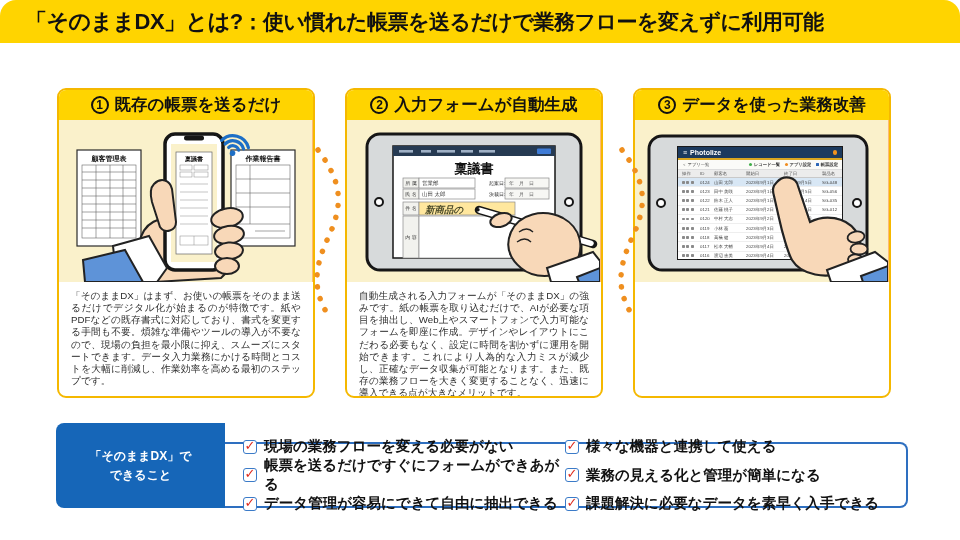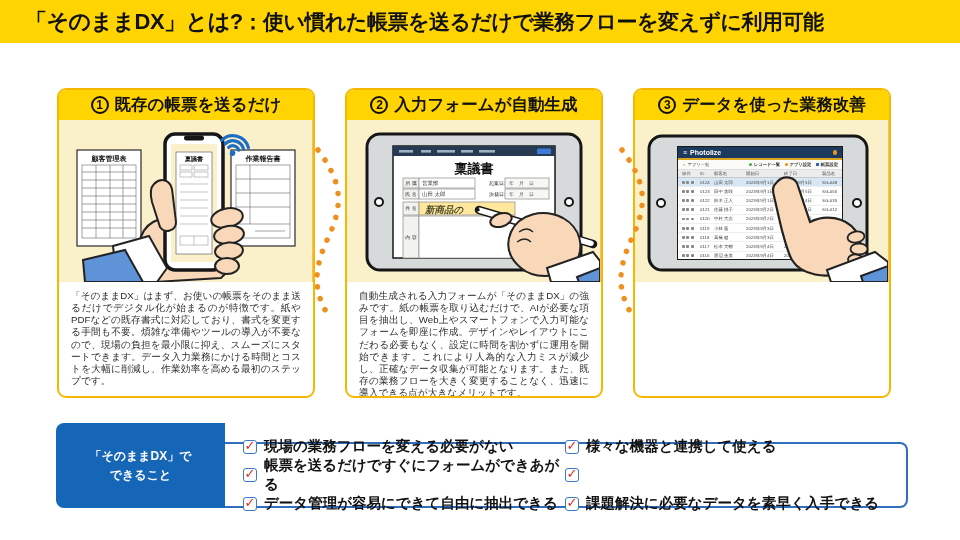--- a/index.html
+++ b/index.html
@@ -1,18 +1,18 @@
 <!DOCTYPE html>
 <html><head>
 <meta charset="utf-8">
 <style>
   * { margin:0; padding:0; box-sizing:border-box; }
   html,body { background:#ffffff; }
   body { font-family:"Liberation Sans","DejaVu Sans",sans-serif; }
-  .canvas { position:relative; width:960px; height:540px; background:#fff; overflow:hidden; }
+  .canvas { position:relative; width:960px; height:540px; background:#fff; overflow:hidden;border-radius:16px; }
 
   
   .titlebar { position:absolute; left:0; top:0; width:960px; height:43px; background:#FFD400;
               display:flex; align-items:center; padding-left:25px; color:#111; }
   .t-strong { font-size:22px; font-weight:800; letter-spacing:-0.5px; }
   .t-rest   { font-size:21px; font-weight:700; letter-spacing:-0.5px; }
 
   
   .panels { position:absolute; left:57px; top:88px; width:834px; display:flex; gap:30px; }
   .panel { width:258px; height:310px; background:#fff; border:2.5px solid #F5B800;
@@ -395,20 +395,21 @@
       <div class="chk">
         <span class="cbx"></span>
         <span>様々な機器と連携して使える</span>
       </div>
       <div class="chk">
         <span class="cbx"></span>
         <span>帳票を送るだけですぐにフォームができあがる</span>
       </div>
       <div class="chk">
         <span class="cbx"></span>
+        <span>業務の見える化と管理が簡単になる</span>
       </div>
       <div class="chk">
         <span class="cbx"></span>
         <span>データ管理が容易にできて自由に抽出できる</span>
       </div>
       <div class="chk">
         <span class="cbx"></span>
         <span>課題解決に必要なデータを素早く入手できる</span>
       </div>
     </div>

